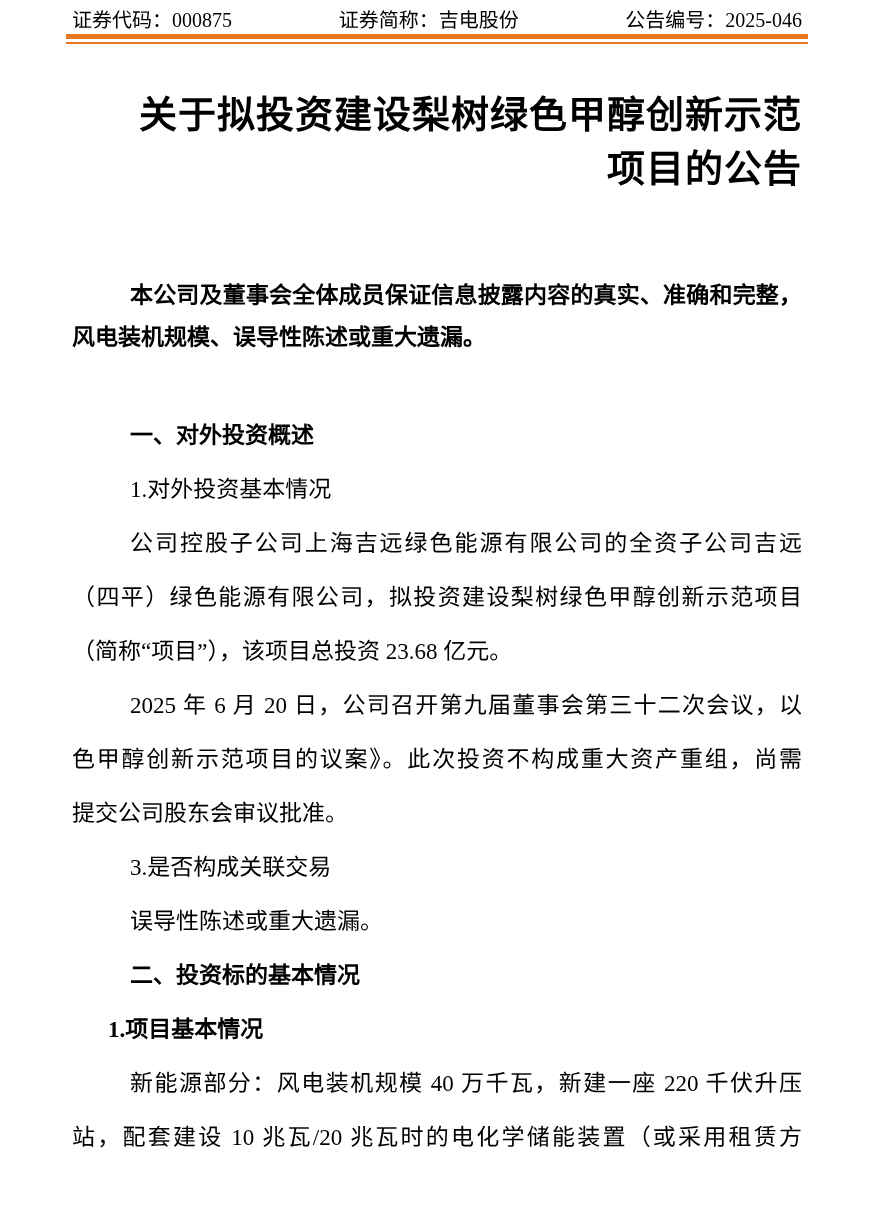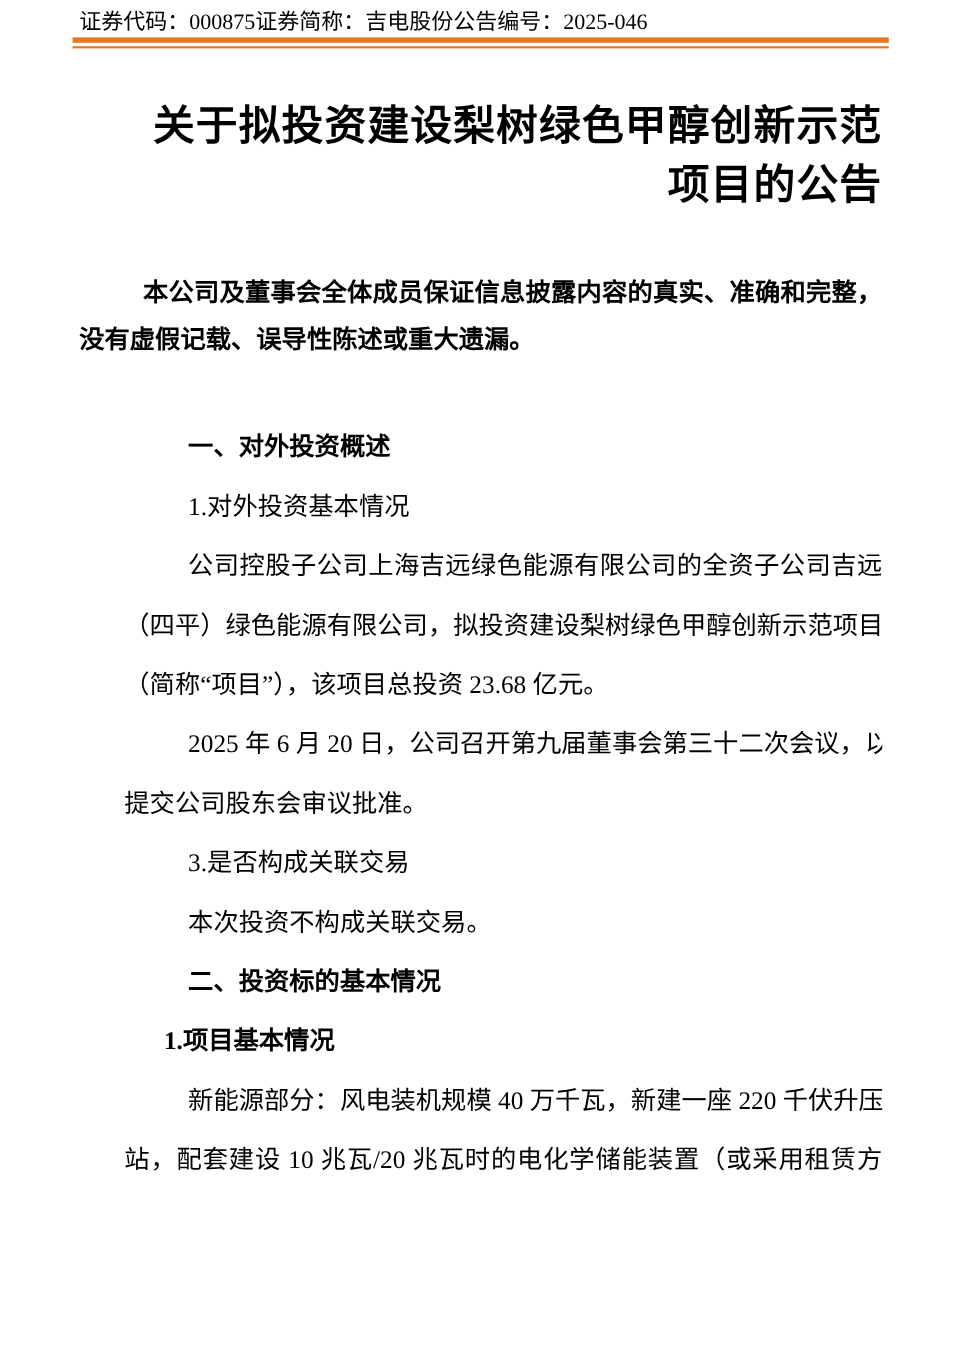--- a/index.html
+++ b/index.html
@@ -9,47 +9,47 @@
     width: 876px; height: 1232px;
     background: #ffffff;
     overflow: hidden;
     font-family: "Liberation Serif", "DejaVu Serif", serif;
     color: #000000;
   }
   .page { padding: 8px 74px 0 72px; width: 876px; height: 1232px; }
 
   
   .doc-header {
-    display: flex; align-items: baseline;
+    display: flex; justify-content: space-between; align-items: baseline;
     font-size: 20px; line-height: 24px; white-space: nowrap;
   }
   .rule { margin: 2px -6px 0 -6px; }
   .rule-thick { height: 5px; background: var(--accent); }
   .rule-gap   { height: 3px; background: #ffffff; }
   .rule-thin  { height: 2px; background: var(--accent); }
 
   
   .doc-title {
     margin-top: 44px;
     text-align: right;
     font-size: 38px; line-height: 54px; font-weight: bold;
     letter-spacing: 1px;
   }
 
   
-  .disclaimer { margin-top: 50px; font-weight: bold; }
+  .disclaimer { margin-top: 79px; font-weight: bold; }
   .disclaimer .dln {
     font-size: 23px; line-height: 42px; white-space: nowrap; overflow: hidden;
   }
 
   
   .doc-body { margin-top: 50px; }
   .ln {
     font-size: 23px; line-height: 54px;
-    white-space: nowrap; overflow: hidden; margin-left: 41px;
+    white-space: nowrap; overflow: hidden;
   }
   .ind    { text-indent: 58px; }
   .ind-sm { text-indent: 36px; }
   .bold   { font-weight: bold; }
   .just   {
     text-align: justify;
     text-align-last: justify;
     text-justify: inter-ideograph;
   }
 </style>
@@ -70,32 +70,33 @@
     <div class="rule-thin"></div>
   </div>
 
   <div class="doc-title">
     <div>关于拟投资建设梨树绿色甲醇创新示范</div>
     <div>项目的公告</div>
   </div>
 
   <div class="disclaimer">
     <div class="dln ind just">本公司及董事会全体成员保证信息披露内容的真实、准确和完整，</div>
-    <div class="dln">没有虚假记载、误导性陈述或重大遗漏。</div>
+    <div class="dln">风电装机规模、误导性陈述或重大遗漏。</div>
   </div>
 
   <div class="doc-body">
     <div class="ln ind bold">一、对外投资概述</div>
     <div class="ln ind">1.对外投资基本情况</div>
     <div class="ln ind just">公司控股子公司上海吉远绿色能源有限公司的全资子公司吉远</div>
     <div class="ln just">（四平）绿色能源有限公司，拟投资建设梨树绿色甲醇创新示范项目</div>
     <div class="ln">（简称“项目”），该项目总投资 23.68 亿元。</div>
     <div class="ln ind just">2025 年 6 月 20 日，公司召开第九届董事会第三十二次会议，以</div>
+    <div class="ln just">色甲醇创新示范项目的议案》。此次投资不构成重大资产重组，尚需</div>
     <div class="ln">提交公司股东会审议批准。</div>
     <div class="ln ind">3.是否构成关联交易</div>
-    <div class="ln ind">本次投资不构成关联交易。</div>
+    <div class="ln ind">误导性陈述或重大遗漏。</div>
     <div class="ln ind bold">二、投资标的基本情况</div>
     <div class="ln ind-sm bold">1.项目基本情况</div>
     <div class="ln ind just">新能源部分：风电装机规模 40 万千瓦，新建一座 220 千伏升压</div>
     <div class="ln just">站，配套建设 10 兆瓦/20 兆瓦时的电化学储能装置（或采用租赁方</div>
   </div>
 
 </div>
 
 </body></html>

